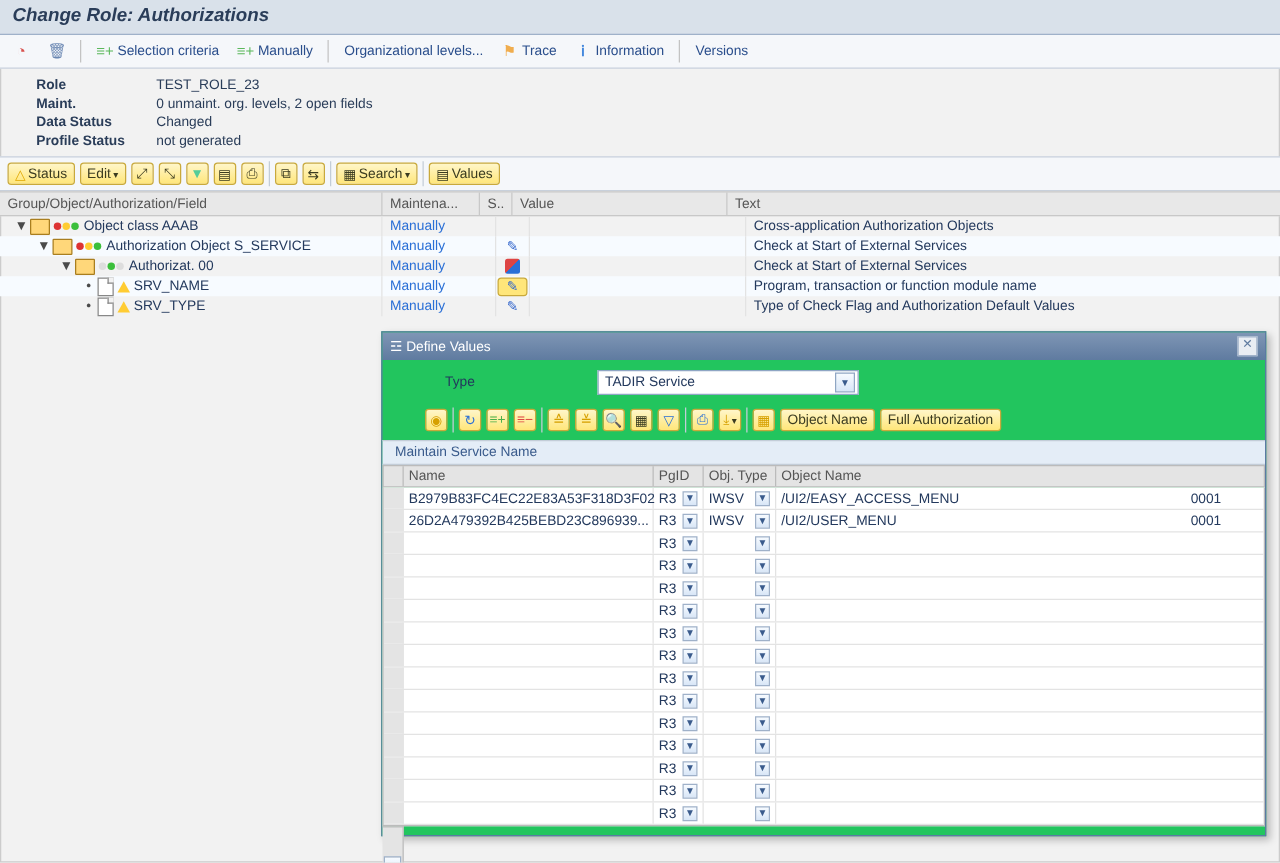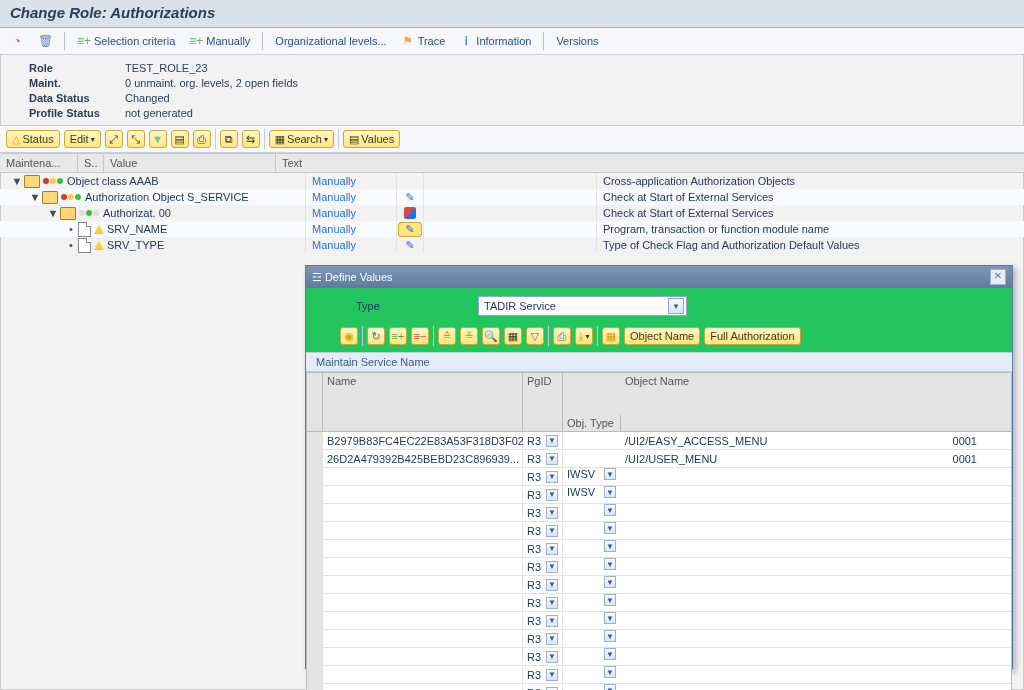--- a/index.html
+++ b/index.html
@@ -62,21 +62,21 @@
   .combo{display:flex;align-items:center;justify-content:space-between;width:200px;height:18px;background:#fff;border:1px solid #8fa6c4;padding:0 2px 0 5px;}
   .combo .dd{width:14px;height:14px;background:linear-gradient(#f7fbff,#d8e6f7);border:1px solid #8fa6c4;display:flex;align-items:center;justify-content:center;font-size:8px;color:#3a5b8c;}
   .dlg-tb{display:flex;align-items:center;gap:4px;padding:2px 10px 6px;}
   .dsep{width:1px;height:20px;background:#c3cdd8;}
   .dlg-sub{padding:3px 10px;color:#3a5b8c;background:#e4edf7;border-top:1px solid #c3cdd8;border-bottom:1px solid #c3cdd8;}
   .dghdr{display:flex;background:#e4e4e4;border:1px solid #bbb;}
   .dghdr div{border-right:1px solid #bbb;padding:2px 4px;box-sizing:border-box;color:#555;}
   .dc-sel{width:16px;}
   .dc-name{width:200px;}
   .dc-pg{width:40px;}
-  .dc-ot{width:58px;margin-top:42px;}
+  .dc-ot{width:58px;}
   .dc-on{flex:1;}
   .dgbody{flex:1;overflow:hidden;border:1px solid #bbb;border-top:none;background:#fff;}
   .drow{display:flex;height:17px;border-bottom:1px solid #e3e3e3;}
   .drow>div{border-right:1px solid #e3e3e3;padding:0 4px;display:flex;align-items:center;box-sizing:border-box;}
   .drow .dc-sel{background:#e4e4e4;}
   .ddc{width:10px;height:10px;display:inline-flex;align-items:center;justify-content:center;font-size:8px;color:#3a5b8c;background:linear-gradient(#f7fbff,#d8e6f7);border:1px solid #9fb1c9;margin-left:auto;}
   .dgside{width:16px;background:#e4e4e4;border:1px solid #bbb;border-left:none;display:flex;flex-direction:column;align-items:center;padding-top:2px;gap:2px;}
   .scrbtn{width:12px;height:12px;background:linear-gradient(#f7fbff,#d8e6f7);border:1px solid #9fb1c9;font-size:8px;color:#3a5b8c;display:flex;align-items:center;justify-content:center;}
   .dlg-foot{display:flex;justify-content:flex-end;align-items:center;gap:6px;padding:4px 6px;background:#e5edf7;border-top:1px solid #c3cdd8;}
   .fbtn{width:20px;height:20px;display:flex;align-items:center;justify-content:center;background:linear-gradient(#fff,#dfe9f5);border:1px solid #8fa6c4;border-radius:3px;}
@@ -182,20 +182,21 @@
       <span style="font-size:8px">▾</span>
     </div>
   <div class="dsep"></div>
   <div class="ybtn">
       <span>▤</span>
       <span>Values</span>
     </div>
 </div>
 
 <div class="gridhdr">
+  <div class="col-tree">Group/Object/Authorization/Field</div>
   <div class="col-maint">Maintena...</div>
   <div class="col-flag">S..</div>
   <div class="col-value">Value</div>
   <div class="col-text" style="border-right:none">Text</div>
 </div>
 
 <div class="treebody" id="treebody">
     <div class="trow">
       <div class="col-tree">
         <span class="indent" style="width: 8px;"></span>

